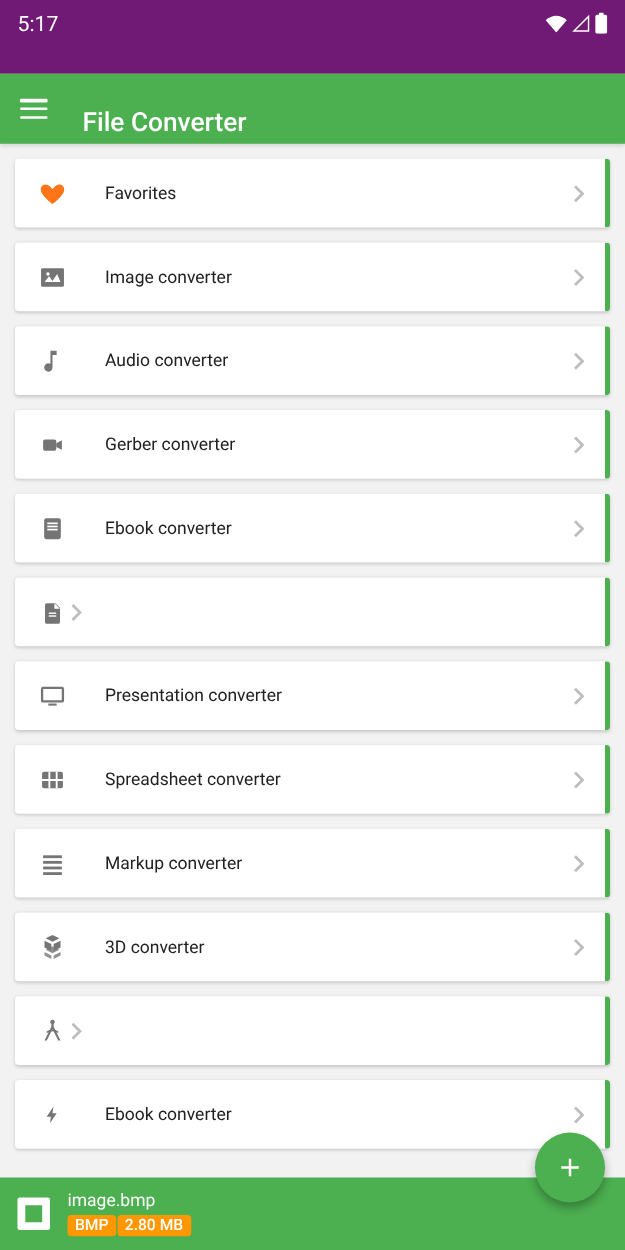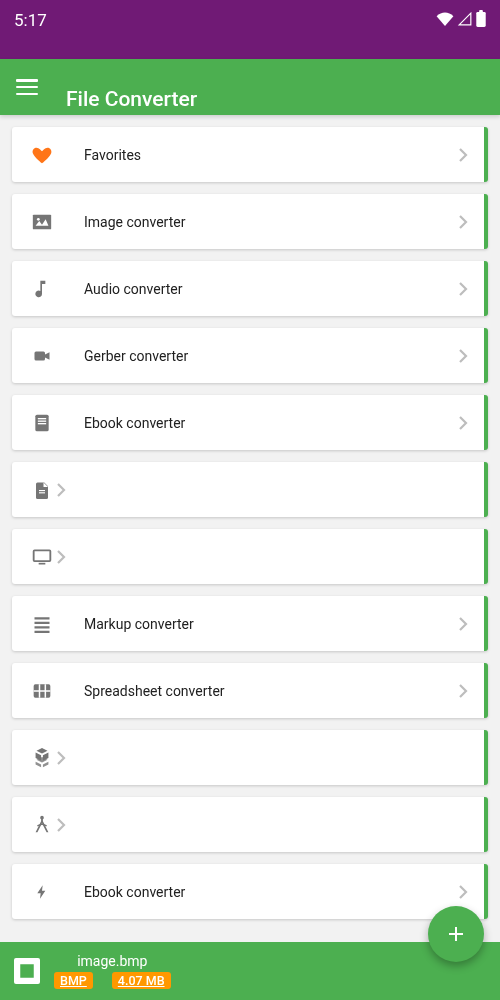--- a/index.html
+++ b/index.html
@@ -74,28 +74,27 @@
   position: absolute;
   bottom: 0; left: 0; right: 0;
   height: 58px;
   background: #4caf50;
   display: flex;
   align-items: center;
   padding: 0 14px;
   gap: 14px;
   color: #fff;
   z-index: 10;
-  text-align: center;
 }
 .bottom-thumb {
   width: 26px; height: 26px; background: #fff; border-radius: 2px;
   display: flex; align-items: center; justify-content: center; color: #4caf50;
 }
 .bottom-info { display: flex; flex-direction: column; gap: 3px; font-size: 14px; }
-.badges { display: flex; gap: 19px; text-decoration: underline; }
+.badges { display: flex; gap: 1px; }
 .badge { padding: 1px 6px; border-radius: 3px; font-size: 12.5px; font-weight: 500; }
 .badge-fmt { background: #ff9800; }
 .badge-size { background: #ff9800; }
 svg { display: block; }
 </style>
 </head>
 <body>
 
 <div class="status-bar">
   <span>5:17</span>
@@ -209,20 +208,35 @@
         </svg>
       </span>
     </div>
     <div class="card">
       <span class="card-icon">
         <svg width="22" height="20" viewBox="0 0 24 24">
           <rect x="2" y="4" width="20" height="13" rx="1" fill="none" stroke="#757575" stroke-width="2.2"></rect>
           <rect x="8" y="19" width="8" height="2" fill="#757575"></rect>
         </svg>
       </span>
+      <span class="card-label">Presentation converter</span>
+      <span class="chevron">
+        <svg width="10" height="16" viewBox="0 0 10 16">
+          <path fill="none" stroke="#bdbdbd" stroke-width="2.2" d="M2 2l6 6-6 6"></path>
+        </svg>
+      </span>
+    </div>
+    <div class="card">
+      <span class="card-icon">
+        <svg width="22" height="20" viewBox="0 0 24 24">
+          <rect x="2" y="4" width="20" height="16" rx="2" fill="#757575"></rect>
+          <path stroke="#fff" stroke-width="1.8" d="M2 12h20M9 4v16M16 4v16"></path>
+        </svg>
+      </span>
+      <span class="card-label">Spreadsheet converter</span>
       <span class="chevron">
         <svg width="10" height="16" viewBox="0 0 10 16">
           <path fill="none" stroke="#bdbdbd" stroke-width="2.2" d="M2 2l6 6-6 6"></path>
         </svg>
       </span>
     </div>
     <div class="card">
       <span class="card-icon">
         <svg width="20" height="18" viewBox="0 0 24 24">
           <g fill="#757575">
@@ -235,41 +249,28 @@
       </span>
       <span class="card-label">Markup converter</span>
       <span class="chevron">
         <svg width="10" height="16" viewBox="0 0 10 16">
           <path fill="none" stroke="#bdbdbd" stroke-width="2.2" d="M2 2l6 6-6 6"></path>
         </svg>
       </span>
     </div>
     <div class="card">
       <span class="card-icon">
-        <svg width="22" height="20" viewBox="0 0 24 24">
-          <rect x="2" y="4" width="20" height="16" rx="2" fill="#757575"></rect>
-          <path stroke="#fff" stroke-width="1.8" d="M2 12h20M9 4v16M16 4v16"></path>
-        </svg>
-      </span>
-      <span class="card-label">Spreadsheet converter</span>
-      <span class="chevron">
-        <svg width="10" height="16" viewBox="0 0 10 16">
-          <path fill="none" stroke="#bdbdbd" stroke-width="2.2" d="M2 2l6 6-6 6"></path>
-        </svg>
-      </span>
-    </div>
-    <div class="card">
-      <span class="card-icon">
         <svg width="22" height="22" viewBox="0 0 24 24">
           <g fill="#757575">
             <path d="M6 4l6 3 6-3-6-3-6 3zM5 6l6 3v6l-6-3V6zm14 0v6l-6 3V9l6-3z"></path>
             <path d="M6 14l6 3 6-3-6-3-6 3zm-1 2l6 3v3l-6-3v-3zm14 0v3l-6 3v-3l6-3z" opacity="0.8"></path>
           </g>
         </svg>
       </span>
+      <span class="card-label">3D converter</span>
       <span class="chevron">
         <svg width="10" height="16" viewBox="0 0 10 16">
           <path fill="none" stroke="#bdbdbd" stroke-width="2.2" d="M2 2l6 6-6 6"></path>
         </svg>
       </span>
     </div>
     <div class="card">
       <span class="card-icon">
         <svg width="22" height="22" viewBox="0 0 24 24">
           <path fill="#757575" d="M12 2a2 2 0 0 1 2 2c0 .7-.4 1.4-1 1.7V8l6 12h-2l-5-10-5 10H5l6-12V5.7c-.6-.3-1-1-1-1.7a2 2 0 0 1 2-2z"></path>
@@ -306,16 +307,16 @@
 <div class="bottom-bar">
   <div class="bottom-thumb">
     <svg width="18" height="18" viewBox="0 0 24 24">
         <path fill="#4caf50" d="M3 3h18v18H3V3zm2 13l4-5 3 4 4-6 3 7H5z"></path>
       </svg>
   </div>
   <div class="bottom-info">
     <span>image.bmp</span>
     <div class="badges">
       <span class="badge badge-fmt">BMP</span>
-      <span class="badge badge-size">4.07 MB</span>
+      <span class="badge badge-size">2.80 MB</span>
     </div>
   </div>
 </div>
 
 </body></html>

